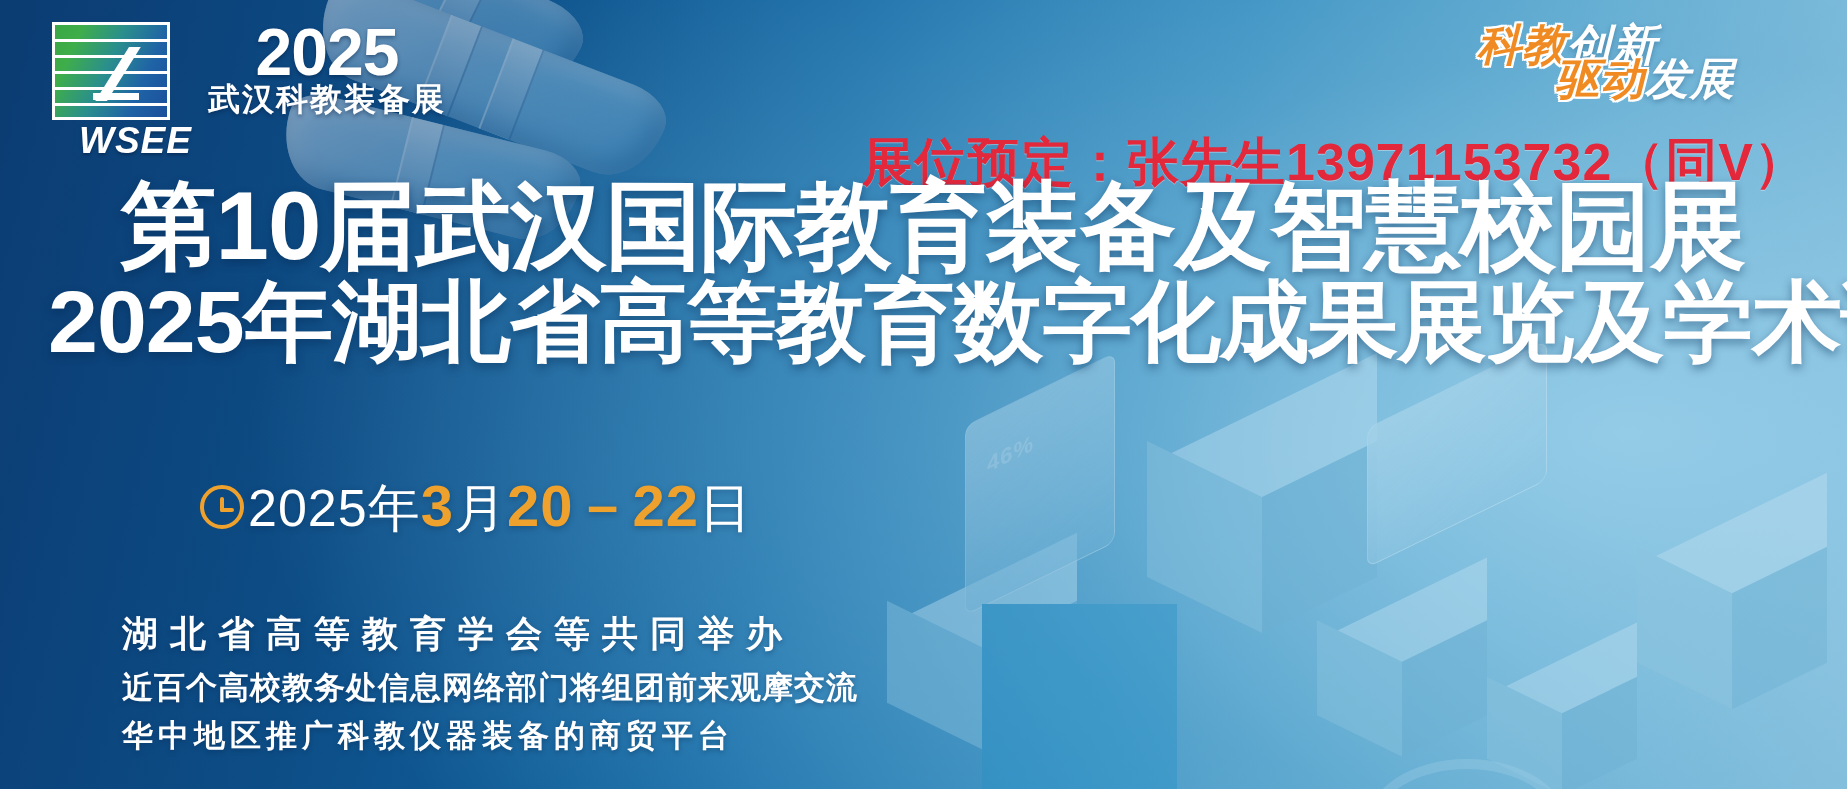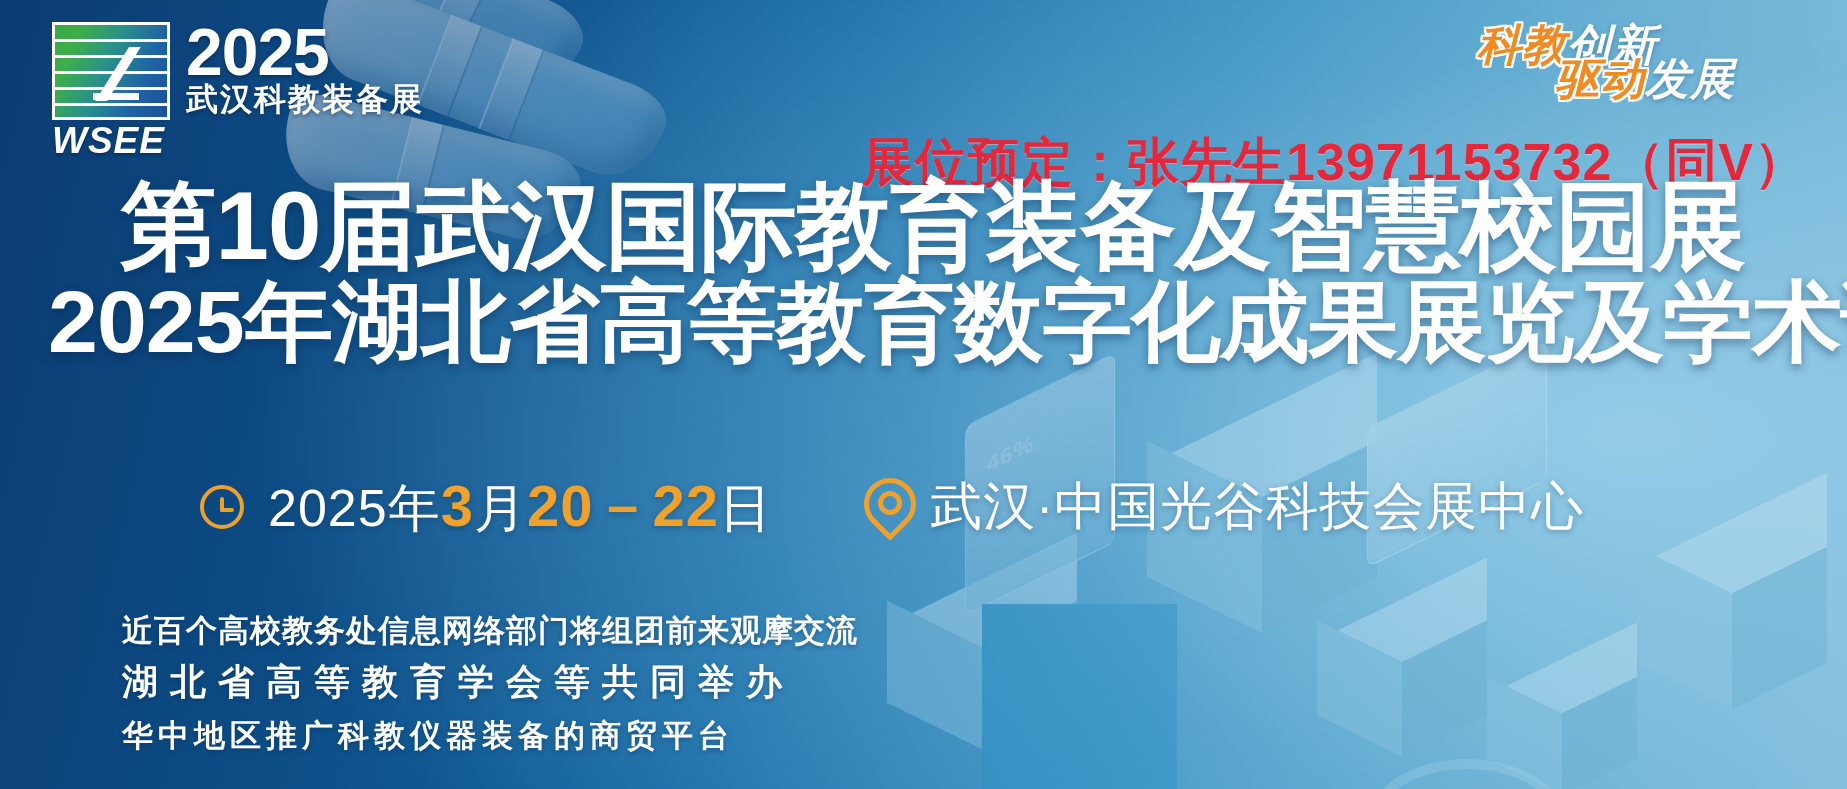--- a/index.html
+++ b/index.html
@@ -66,22 +66,22 @@
   .logo-mark { position:relative; width:118px; height:98px;
                background:linear-gradient(115deg,#39a845 0%, #3fae49 18%, #2a8f8c 46%, #1f63a6 74%, #1b4f9b 100%);
                border:3px solid #ffffff; }
   .logo-mark .bar { position:absolute; left:0; width:100%; height:3px; background:#ffffff; }
   .logo-slash { position:absolute; left:34px; top:22px; width:58px; height:54px; overflow:hidden; }
   .logo-slash i { position:absolute; display:block; background:#ffffff;
                   width:10px; height:78px; left:24px; top:-12px; transform:rotate(32deg); }
   .logo-slash i.b2 { width:46px; height:7px; left:4px; top:46px; transform:rotate(0deg); }
   .logo-word { margin-top:2px; font-style:italic; font-weight:800; font-size:37px;
                color:#ffffff; letter-spacing:1px; line-height:1;
-               text-shadow:0 2px 3px rgba(0,20,50,.4); }
-  .logo-right { margin-left:16px; }
+               text-shadow:0 2px 3px rgba(0,20,50,.4);margin-left:27px; }
+  .logo-right { margin-left:16px;text-align:center; }
   .logo-year { font-size:66px; font-weight:800; color:#ffffff; line-height:.92;
                letter-spacing:-1px; text-shadow:0 2px 4px rgba(0,25,60,.45); }
   .logo-sub  { font-size:32px; font-weight:800; color:#ffffff; line-height:1.05;
                letter-spacing:2px; text-shadow:0 2px 4px rgba(0,25,60,.45); }
 
   
   .slogan { position:absolute; right:40px; top:8px; width:330px; height:110px; }
   .slogan .line1, .slogan .line2 {
     position:absolute; white-space:nowrap;
     font-weight:900; font-style:italic; letter-spacing:1px;
@@ -105,21 +105,21 @@
   .hl-line {
     color:#ffffff; font-weight:900; white-space:nowrap;
     text-shadow:0 4px 10px rgba(5,40,80,.45);
   }
   .hl-1 { font-size:96px; line-height:1.0; letter-spacing:-1px; }
   .hl-2 { font-size:88px; line-height:1.05; letter-spacing:-1px; margin-top:2px;
           transform:scaleX(1.02); transform-origin:left center; }
 
   
   .inforow { position:absolute; left:200px; top:468px; display:flex; align-items:center; gap:92px; }
-  .info-item { display:flex; align-items:center; gap:24px; }
+  .info-item { display:flex; align-items:center; gap:4px; }
   .info-text { font-size:52px; color:#ffffff; white-space:nowrap; letter-spacing:1px;
                text-shadow:0 2px 6px rgba(5,40,80,.35); }
   .accent-big { color:#eea12c; font-weight:700; font-size:58px; }
 
   .icon-clock { width:44px; height:44px; border:4px solid #eea12c; border-radius:50%; position:relative; flex:none; }
   .icon-clock::before { content:""; position:absolute; left:16px; top:8px; width:4px; height:15px;
                         background:#eea12c; border-radius:2px; }
   .icon-clock::after  { content:""; position:absolute; left:16px; top:19px; width:14px; height:4px;
                         background:#eea12c; border-radius:2px; }
   .icon-pin { width:42px; height:58px; position:relative; flex:none; }
@@ -231,25 +231,21 @@
   <div class="headline">
     <div class="hl-line hl-1">第10届武汉国际教育装备及智慧校园展</div>
     <div class="hl-line hl-2">2025年湖北省高等教育数字化成果展览及学术论坛</div>
   </div>
 
   <div class="inforow">
     <div class="info-item">
       <span class="icon-clock"></span>
       <span class="info-text"><span>2025年</span><span class="accent-big">3</span><span>月</span><span class="accent-big">20－22</span><span>日</span></span>
     </div>
-    <div class="info-item">
-      <span class="icon-pin"></span>
-      <span class="info-text">武汉·中国光谷科技会展中心</span>
-    </div>
   </div>
 
   <div class="footnotes">
+    <div class="fn fn-1">湖北省高等教育学会等共同举办</div>
     <div class="fn fn-2">近百个高校教务处信息网络部门将组团前来观摩交流</div>
-    <div class="fn fn-1">湖北省高等教育学会等共同举办</div>
     <div class="fn fn-3">华中地区推广科教仪器装备的商贸平台</div>
   </div>
 
 </div>
 
 </body></html>

